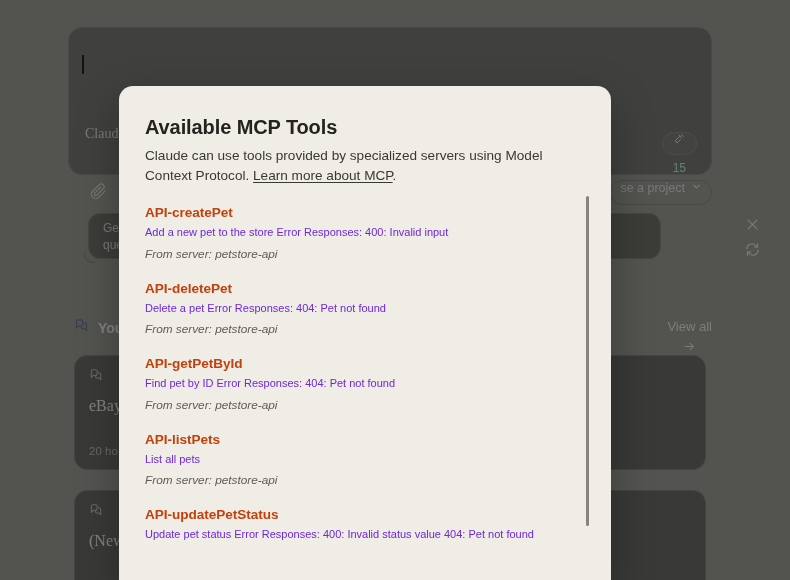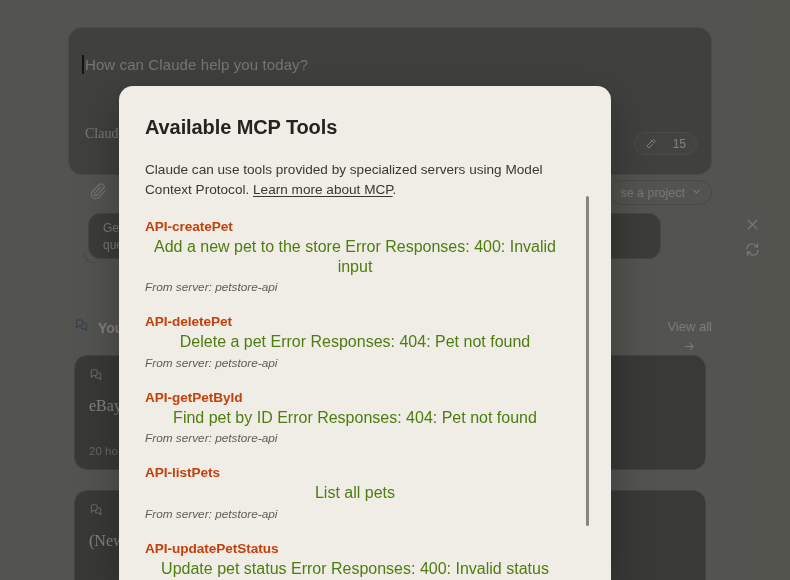--- a/index.html
+++ b/index.html
@@ -76,43 +76,44 @@
     right: 14px;
     bottom: 19px;
     height: 23px;
     padding: 0 10px;
     border: 1px solid #85847c;
     border-radius: 12px;
     display: flex;
     align-items: center;
     gap: 16px;
     font-size: 12px;
-    color: #e5e5e5;
+    color: #86efac;
     background: rgba(255,255,255,0.04);
+    flex-direction: column;
   }
   .tools-badge svg { display: block; }
 
   
   .attach-icon {
     position: absolute;
     left: 90px;
     top: 183px;
     color: #cdcbc4;
   }
 
   .project-select {
     position: absolute;
     right: 78px;
     top: 180px;
     height: 25px;
     padding: 0 9px;
     border: 1px solid #7d7c75;
     border-radius: 13px;
     display: flex;
-    align-items: center;
+    align-items: flex-start;
     gap: 6px;
     font-size: 12.5px;
     color: #d5d3cc;
     white-space: nowrap;
   }
 
   
   .suggest-card {
     position: absolute;
     left: 88px;
@@ -263,21 +264,21 @@
     inset: 0;
     padding: 30px 26px 0 26px;
     overflow: hidden;
   }
 
   .modal-title {
     font-size: 20px;
     font-weight: bold;
     color: #24231f;
     letter-spacing: -0.1px;
-    margin-bottom: 21px;
+    margin-bottom: 7px;
   }
 
   .modal-desc {
     font-size: 13.6px;
     line-height: 19.5px;
     color: #3a3833;
     margin-bottom: 20px;
     max-width: 420px;
   }
   .modal-desc a {
@@ -291,26 +292,25 @@
   .tool-item { margin-bottom: 20px; }
 
   .tool-name {
     font-size: 13.6px;
     font-weight: bold;
     color: #c2410c;
     margin-bottom: 3px;
     letter-spacing: -0.05px;
   }
   .tool-desc {
-    font-size: 16px;
+    font-size: 11px;
     line-height: 19.5px;
-    color: #4d7c0f;
+    color: #6d28d9;
     margin-bottom: 4px;
     max-width: 420px;
-    text-align: center;
   }
   .tool-server {
     font-size: 11.8px;
     font-style: italic;
     color: #5e5c56;
   }
 
   
   .modal-scrollbar {
     position: absolute;
@@ -330,21 +330,20 @@
   }
 </style>
 </head>
 <body>
 
 <div id="backdrop">
   <div class="bg-dim">
 
     <div class="composer">
       <div class="composer-caret"></div>
-      <div class="composer-placeholder">How can Claude help you today?</div>
       <div class="model-label">Claud</div>
       <div class="tools-badge">
         <span>
           <svg width="12" height="12" viewBox="0 0 24 24" fill="none" stroke="currentColor" stroke-width="2" stroke-linecap="round" stroke-linejoin="round">
             <path d="M14 6l-3 3"></path>
               <path d="M12 4l6 6"></path>
               <path d="M17 3l4 4"></path>
             <path d="M11 9L4 16l4 4 7-7"></path>
           </svg>
         </span>

